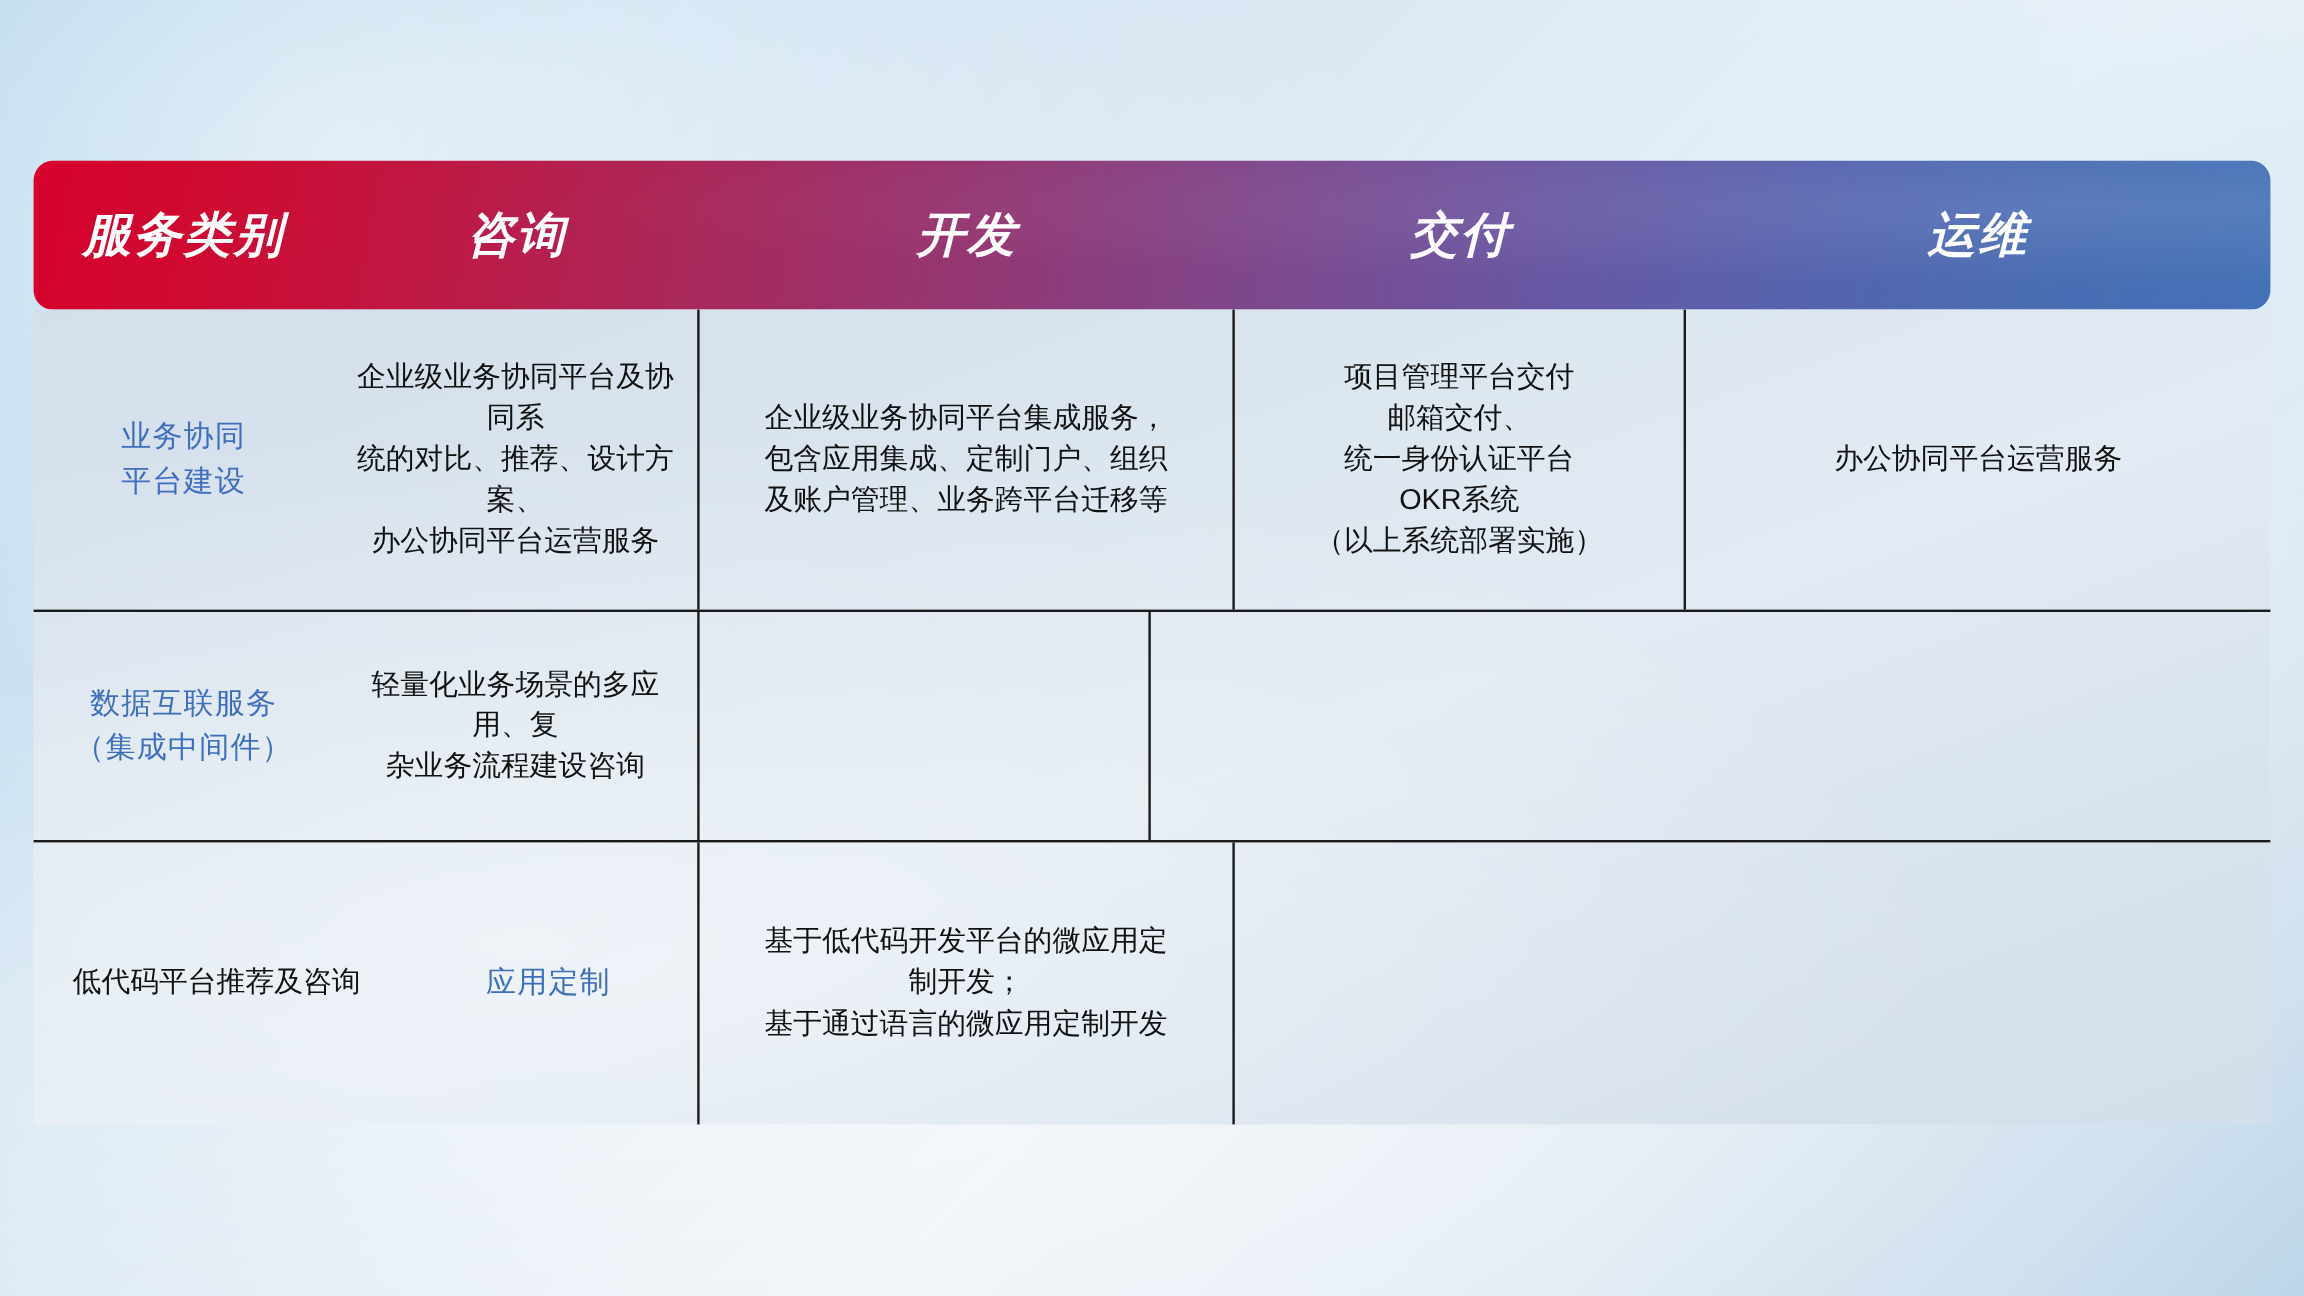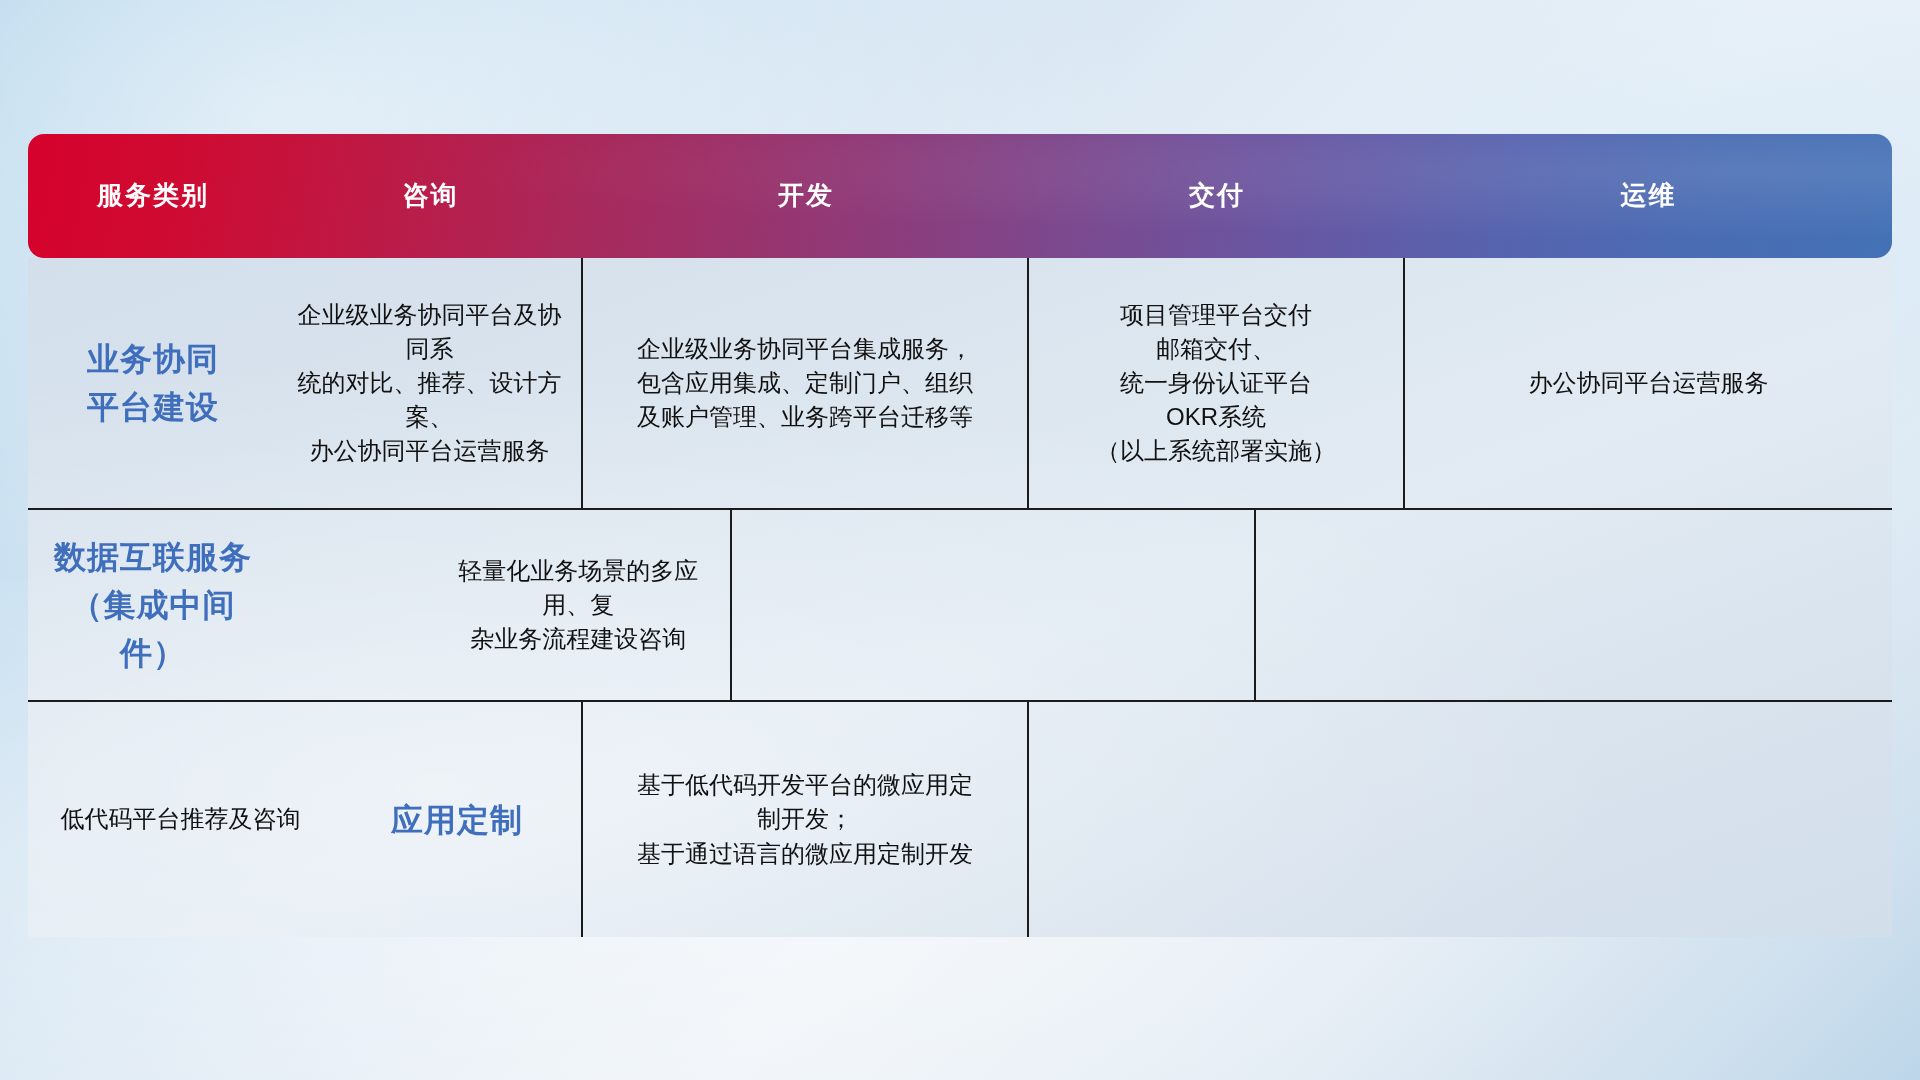--- a/index.html
+++ b/index.html
@@ -74,26 +74,27 @@
     background:
       radial-gradient(ellipse at 95% 30%, rgba(255,255,255,0.10) 0%, rgba(255,255,255,0) 55%);
     pointer-events: none;
   }
 
   .th {
     display: flex;
     align-items: center;
     justify-content: center;
     color: #ffffff;
-    font-size: 26px;
+    font-size: 40px;
     font-weight: bold;
     letter-spacing: 2px;
     position: relative;
     z-index: 2;
     line-height: 1.2;
+    font-style: italic;
   }
 
   
   .tbody {
     background: linear-gradient(160deg,
       #d3dfeb 0%,
       #d7e2ed 18%,
       #dde7f0 38%,
       #e2ebf3 55%,
       #dbe5ef 72%,
@@ -127,35 +128,35 @@
     line-height: 1.42;
     color: #111111;
     border-right: 2px solid #1b1b1b;
     white-space: pre-line;
   }
   .td:first-child { border-right: none; }
   .td:last-child  { border-right: none; }
 
   .td.label {
     color: #3f6fbc;
-    font-weight: bold;
-    font-size: 32px;
+    font-weight: normal;
+    font-size: 25px;
     line-height: 1.5;
     letter-spacing: 1px;
   }
 
   
   .c0 { width: 250px; }
   .c1 { width: 305px; }
   .c2 { width: 446px; }
   .c3 { width: 376px; }
   .c4 { width: 487px; }
 
   .r1 { height: 252px; }
-  .r2 { height: 192px; justify-content: space-between; }
+  .r2 { height: 192px; }
   .r3 { height: 235px; }
 </style>
 </head>
 <body>
 
 <div class="bg-wash-a"></div>
 <div class="bg-wash-b"></div>
 <div class="bg-wash-c"></div>
 
 <div class="table-wrap">

